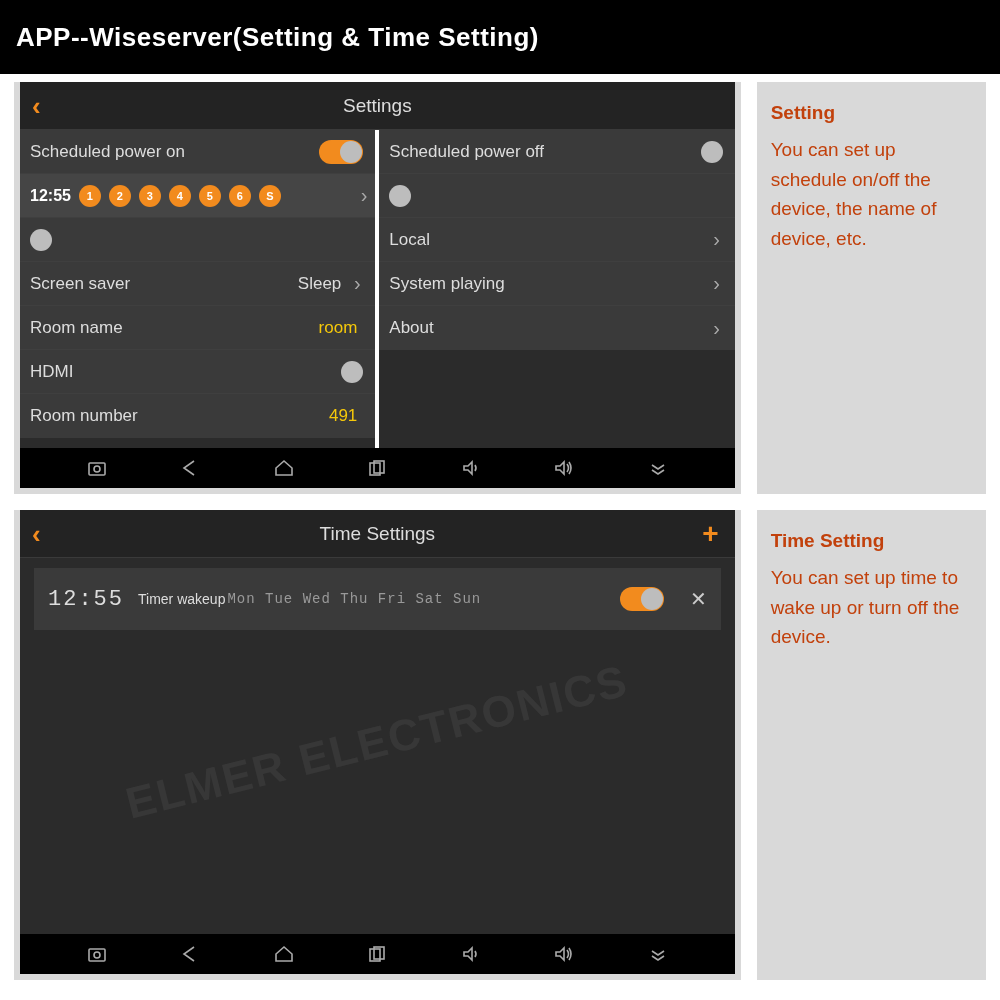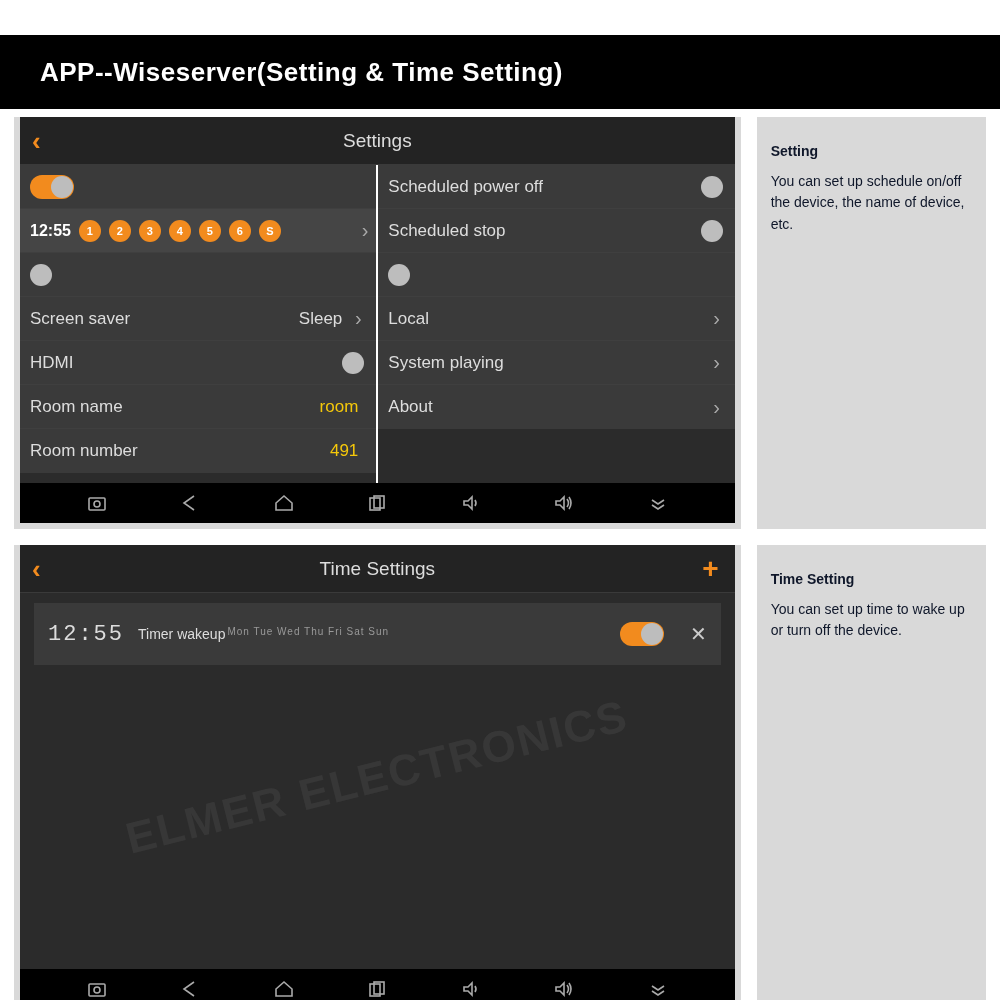--- a/index.html
+++ b/index.html
@@ -1,31 +1,31 @@
 <!DOCTYPE html>
 <html><head>
 <meta charset="utf-8">
 <style>
   * { margin:0; padding:0; box-sizing:border-box; }
   body { width:1000px; height:1000px; background:#fff; font-family:Arial,Helvetica,sans-serif; color:#ddd; }
   .page { width:1000px; height:1000px; background:#fff; position:relative; }
-  .titlebar { height:74px; background:#000; color:#fff; font-size:26px; font-weight:600; display:flex; align-items:center; padding-left:40px; letter-spacing:0.5px;margin-top:35px; }
+  .titlebar { height:74px; background:#000; color:#fff; font-size:26px; font-weight:600; display:flex; align-items:center; padding-left:16px; letter-spacing:0.5px; }
   .section { display:flex; gap:16px; padding:8px 14px; }
   .device { background:#2b2b2b; border:6px solid #d9d9d9; border-top-width:0; position:relative; }
   .device.top { width:736px; height:412px; }
   .device.bot { width:736px; height:470px; }
-  .info { width:232px; background:#d9d9d9; color:#0f172a; padding:24px 14px; font-size:14px; line-height:1.55; }
+  .info { width:232px; background:#d9d9d9; color:#c2410c; padding:16px 14px; font-size:19px; line-height:1.55; }
   .info-title { font-weight:700; margin-bottom:8px; }
   
   .headerrow { height:48px; display:flex; align-items:center; justify-content:center; color:#ddd; font-size:19px; background:#232323; border-bottom:1px solid #3a3a3a; position:relative; }
   .headerrow .back { position:absolute; left:12px; top:50%; transform:translateY(-50%); color:#f28b1e; font-size:26px; font-weight:700; }
   .headerrow .plus { position:absolute; right:16px; top:50%; transform:translateY(-50%); color:#f28b1e; font-size:28px; font-weight:700; }
   .cols { display:flex; height:318px; }
   .col { flex:1; display:flex; flex-direction:column; }
-  .col + .col { border-left:2px solid #ffffff; }
+  .col + .col { border-left:4px solid #ffffff; }
   .row { height:44px; border-bottom:1px solid #3f3f3f; display:flex; align-items:center; justify-content:space-between; padding:0 12px 0 10px; font-size:17px; color:#ddd; background:#3a3a3a; }
   .row .lbl { flex:1; }
   .row .val { color:#f5c80a; font-size:17px; margin-right:6px; }
   .row .val.grey { color:#ddd; }
   .row .chev { color:#aaa; font-size:20px; margin-left:4px; width:12px; text-align:center; }
   .toggle { width:44px; height:24px; border-radius:12px; background:#888; position:relative; }
   .toggle.on { background:#f28b1e; }
   .toggle .knob { width:22px; height:22px; border-radius:50%; background:#bdbdbd; position:absolute; top:1px; right:1px; }
   .toggle.on .knob { right:1px; }
   .radio { width:22px; height:22px; border-radius:50%; background:#bdbdbd; }
@@ -33,21 +33,21 @@
   .daysrow .time { font-weight:700; font-size:16px; color:#fff; }
   .daycircle { width:22px; height:22px; border-radius:50%; background:#f28b1e; color:#fff; font-size:11px; display:flex; align-items:center; justify-content:center; font-weight:600; }
   .daysrow .chev { color:#aaa; margin-left:auto; font-size:20px; }
   .navbar { position:absolute; left:0; right:0; bottom:0; height:40px; background:#000; display:flex; align-items:center; justify-content:space-around; padding:0 30px; }
   .navbar svg { width:24px; height:24px; stroke:#aaa; fill:none; stroke-width:1.6; }
   
   .timerrow { margin:10px 14px; background:#3a3a3a; height:62px; display:flex; align-items:center; padding:0 14px; gap:14px; }
   .timerrow .clock { font-size:22px; letter-spacing:2px; color:#ddd; font-family:"Courier New",monospace; font-weight:300; }
   .timerrow .stack { display:flex; flex-direction:row; gap:2px; }
   .timerrow .title { font-size:14px; color:#ddd; }
-  .timerrow .days { font-size:10px; color:#999; letter-spacing:1px; }
+  .timerrow .days { font-size:14px; color:#999; letter-spacing:1px;font-family:Liberation Mono, monospace; }
   .timerrow .toggle { margin-left:auto; }
   .timerrow .close { color:#ccc; font-size:20px; margin-left:12px; }
   .watermark { position:absolute; left:50%; top:50%; transform:translate(-50%,-50%) rotate(-14deg); font-size:44px; color:rgba(200,200,200,0.08); font-weight:700; letter-spacing:2px; pointer-events:none; white-space:nowrap; }
 </style>
 </head>
 <body>
 
 <div class="page">
 
   <div class="titlebar">APP--Wiseserver(Setting &amp; Time Setting)</div>
@@ -55,20 +55,21 @@
   <div class="section">
     <div class="device top">
       <div class="headerrow">
         <span class="back">‹</span>
         <span>Settings</span>
       </div>
       <div class="cols">
 
         <div class="col">
           <div class="row">
+            <span class="lbl">Scheduled power on</span>
             <span class="toggle on">
                 <span class="knob"></span>
               </span>
           </div>
           <div class="daysrow">
             <span class="time">12:55</span>
             <span class="daycircle">1</span>
             <span class="daycircle">2</span>
             <span class="daycircle">3</span>
             <span class="daycircle">4</span>
@@ -79,40 +80,36 @@
           </div>
           <div class="row">
             <span class="radio"></span>
           </div>
           <div class="row">
             <span class="lbl">Screen saver</span>
             <span class="val grey">Sleep</span>
             <span class="chev">›</span>
           </div>
           <div class="row">
-            <span class="lbl">HDMI</span>
-            <span class="radio"></span>
-          </div>
-          <div class="row">
             <span class="lbl">Room name</span>
             <span class="val">room</span>
+          </div>
+          <div class="row">
+            <span class="lbl">HDMI</span>
+            <span class="radio"></span>
           </div>
           <div class="row" style="border-bottom:none">
             <span class="lbl">Room number</span>
             <span class="val">491</span>
           </div>
         </div>
 
         <div class="col">
           <div class="row">
             <span class="lbl">Scheduled power off</span>
-            <span class="radio"></span>
-          </div>
-          <div class="row">
-            <span class="lbl">Scheduled stop</span>
             <span class="radio"></span>
           </div>
           <div class="row">
             <span class="radio"></span>
           </div>
           <div class="row">
             <span class="val grey">Local</span>
             <span class="chev">›</span>
           </div>
           <div class="row">

